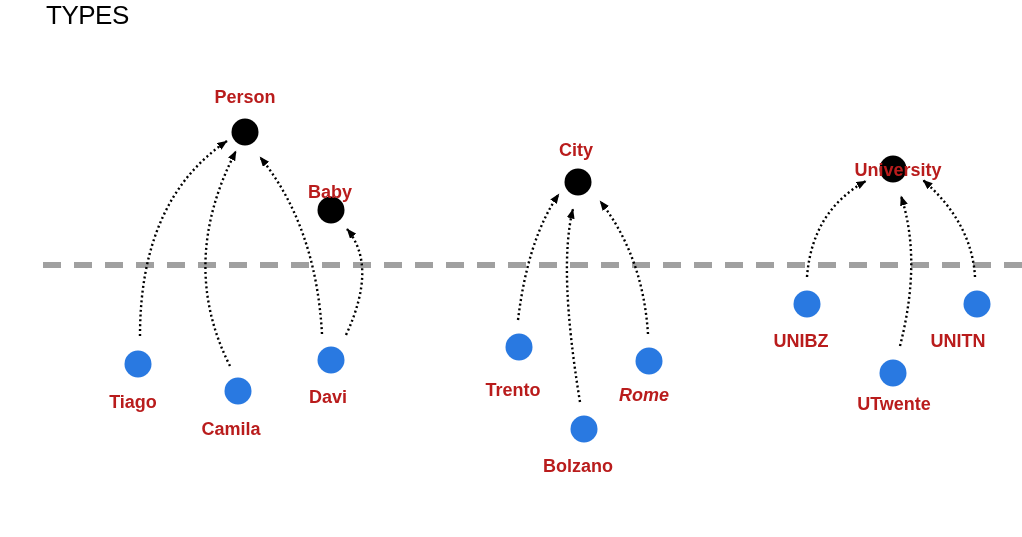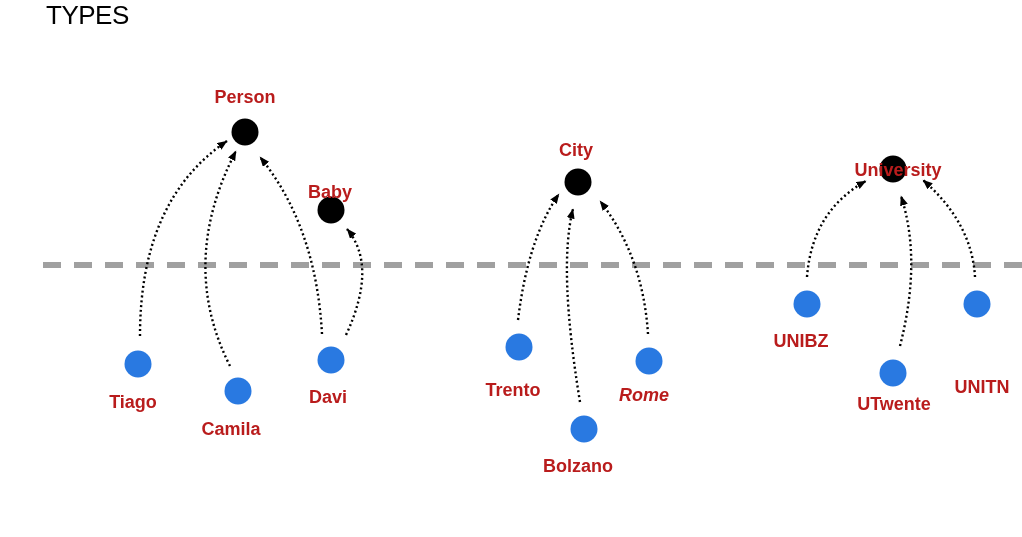--- a/index.html
+++ b/index.html
@@ -82,15 +82,15 @@
       <div class="node-label" style="left: 576px; top: 150px;">City</div>
       <div class="node-label" style="left: 898px; top: 134px; margin-top: 36px;">University</div>
       <div class="node-label" style="left: 133px; top: 402px;">Tiago</div>
       <div class="node-label" style="left: 231px; top: 429px;">Camila</div>
       <div class="node-label" style="left: 328px; top: 397px;">Davi</div>
       <div class="node-label" style="left: 513px; top: 390px;">Trento</div>
       <div class="node-label" style="left: 558px; top: 466px; margin-left: 20px;">Bolzano</div>
       <div class="node-label" style="left: 644px; top: 395px; font-style: italic;">Rome</div>
       <div class="node-label" style="left: 801px; top: 341px;">UNIBZ</div>
       <div class="node-label" style="left: 894px; top: 404px;">UTwente</div>
-      <div class="node-label" style="left: 982px; top: 341px; margin-top: 46px;">UNITN</div>
+      <div class="node-label" style="left: 958px; top: 341px;">UNITN</div>
     </div>
 </div>
 
 </body></html>

